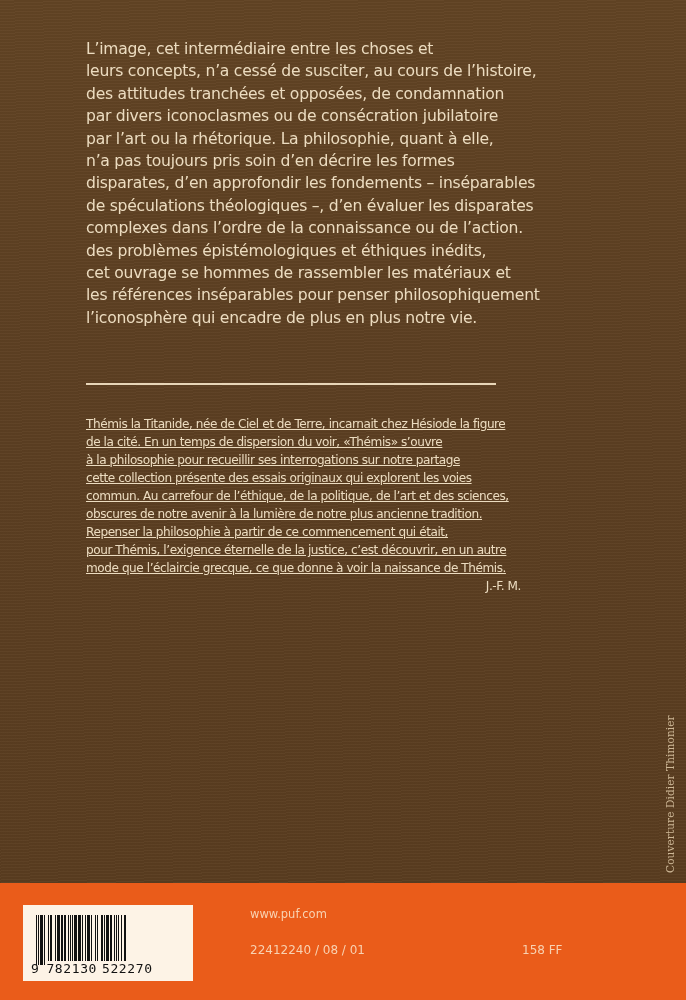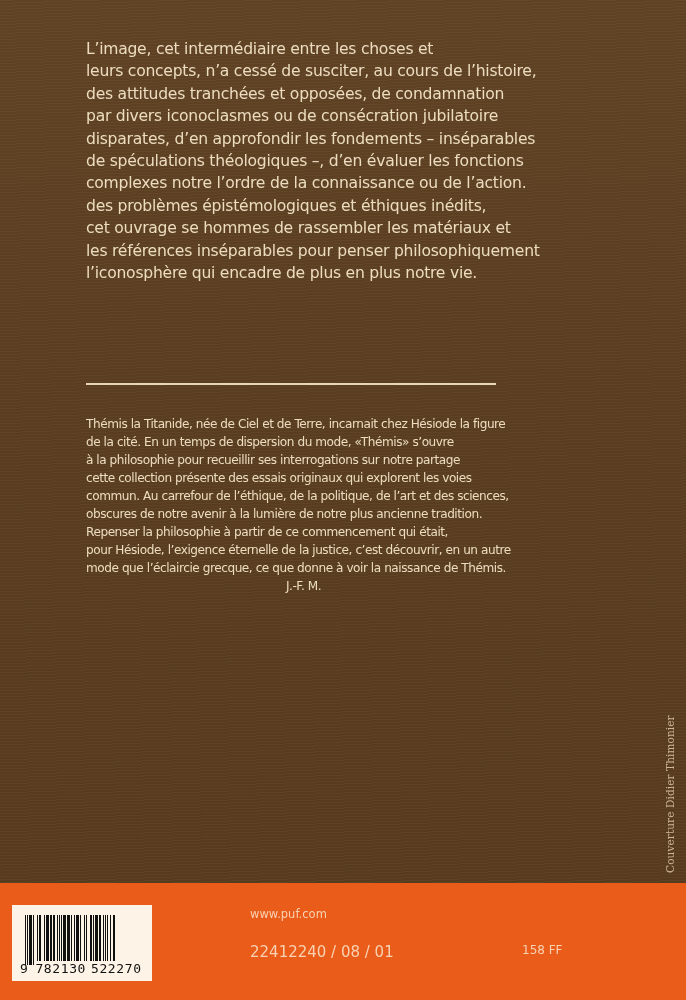--- a/index.html
+++ b/index.html
@@ -22,86 +22,88 @@
   .blurb .line { white-space:nowrap; display:block; }
   .divider {
     position:absolute; left:86px; top:383px; width:410px; height:2px;
     background:#e8d6b8;
   }
   .series {
     position:absolute; left:86px; top:415px; width:440px;
     color:#ecdcc0; font-size:12.1px; line-height:18px;
     letter-spacing:-0.45px;
   }
-  .series .line { white-space:nowrap; display:block; }
-  .series .sig { text-align:center; display:block; width:435px; }
+  .series .line { white-space:nowrap; display:block;text-decoration:underline; }
+  .series .sig { text-align:right; display:block; width:435px; }
   .credit {
     position:absolute; left:664px; top:873px;
     transform-origin:0 0; transform:rotate(-90deg);
     color:#cdb796; font-family:"DejaVu Serif", serif; font-size:10.5px;
     white-space:nowrap; letter-spacing:0.1px;
   }
   .band {
     position:absolute; left:0; top:883px; width:686px; height:117px;
     background:#ea5c1a;
   }
   .barcode-box {
-    position:absolute; left:12px; top:22px; width:140px; height:76px;
+    position:absolute; left:23px; top:22px; width:170px; height:76px;
     background:#fdf3e6;
   }
   .bars {
     position:absolute; left:13px; top:10px; width:132px; height:50px;
     display:flex; align-items:stretch;
   }
   .bars span { display:block; height:100%; }
   .bar-digits {
     position:absolute; left:8px; top:56px; font-size:13px; color:#111;
     font-family:"DejaVu Sans Mono", monospace; letter-spacing:0.6px;
     background:transparent;
   }
   .bar-digits .d0 { margin-right:6px; }
   .url {
     position:absolute; left:250px; top:24px; color:#f8d2b2; font-size:11.5px;
   }
   .code {
-    position:absolute; left:250px; top:60px; color:#f8d2b2; font-size:15px;
+    position:absolute; left:250px; top:60px; color:#f8d2b2; font-size:12px;
   }
   .price {
     position:absolute; left:522px; top:60px; color:#f8d2b2; font-size:12px;
   }
 </style>
 </head>
 <body>
 
 <div class="cover">
   <div class="blurb">
     <span class="line">L’image, cet intermédiaire entre les choses et</span>
     <span class="line">leurs concepts, n’a cessé de susciter, au cours de l’histoire,</span>
     <span class="line">des attitudes tranchées et opposées, de condamnation</span>
     <span class="line">par divers iconoclasmes ou de consécration jubilatoire</span>
+    <span class="line">par l’art ou la rhétorique. La philosophie, quant à elle,</span>
+    <span class="line">n’a pas toujours pris soin d’en décrire les formes</span>
     <span class="line">disparates, d’en approfondir les fondements – inséparables</span>
-    <span class="line">de spéculations théologiques –, d’en évaluer les fonctions</span>
-    <span class="line">complexes notre l’ordre de la connaissance ou de l’action.</span>
+    <span class="line">de spéculations théologiques –, d’en évaluer les disparates</span>
+    <span class="line">complexes dans l’ordre de la connaissance ou de l’action.</span>
     <span class="line">des problèmes épistémologiques et éthiques inédits,</span>
     <span class="line">cet ouvrage se hommes de rassembler les matériaux et</span>
     <span class="line">les références inséparables pour penser philosophiquement</span>
     <span class="line">l’iconosphère qui encadre de plus en plus notre vie.</span>
   </div>
 
   <div class="divider"></div>
 
   <div class="series">
     <span class="line">Thémis la Titanide, née de Ciel et de Terre, incarnait chez Hésiode la figure</span>
-    <span class="line">de la cité. En un temps de dispersion du mode, «Thémis» s’ouvre</span>
+    <span class="line">de la cité. En un temps de dispersion du voir, «Thémis» s’ouvre</span>
     <span class="line">à la philosophie pour recueillir ses interrogations sur notre partage</span>
     <span class="line">cette collection présente des essais originaux qui explorent les voies</span>
     <span class="line">commun. Au carrefour de l’éthique, de la politique, de l’art et des sciences,</span>
     <span class="line">obscures de notre avenir à la lumière de notre plus ancienne tradition.</span>
     <span class="line">Repenser la philosophie à partir de ce commencement qui était,</span>
-    <span class="line">pour Hésiode, l’exigence éternelle de la justice, c’est découvrir, en un autre</span>
+    <span class="line">pour Thémis, l’exigence éternelle de la justice, c’est découvrir, en un autre</span>
     <span class="line">mode que l’éclaircie grecque, ce que donne à voir la naissance de Thémis.</span>
     <span class="sig">J.-F. M.</span>
   </div>
 
   <div class="credit">Couverture Didier Thimonier</div>
 </div>
 
 <div class="band">
   <div class="barcode-box">
     <div class="bars" id="bars">

